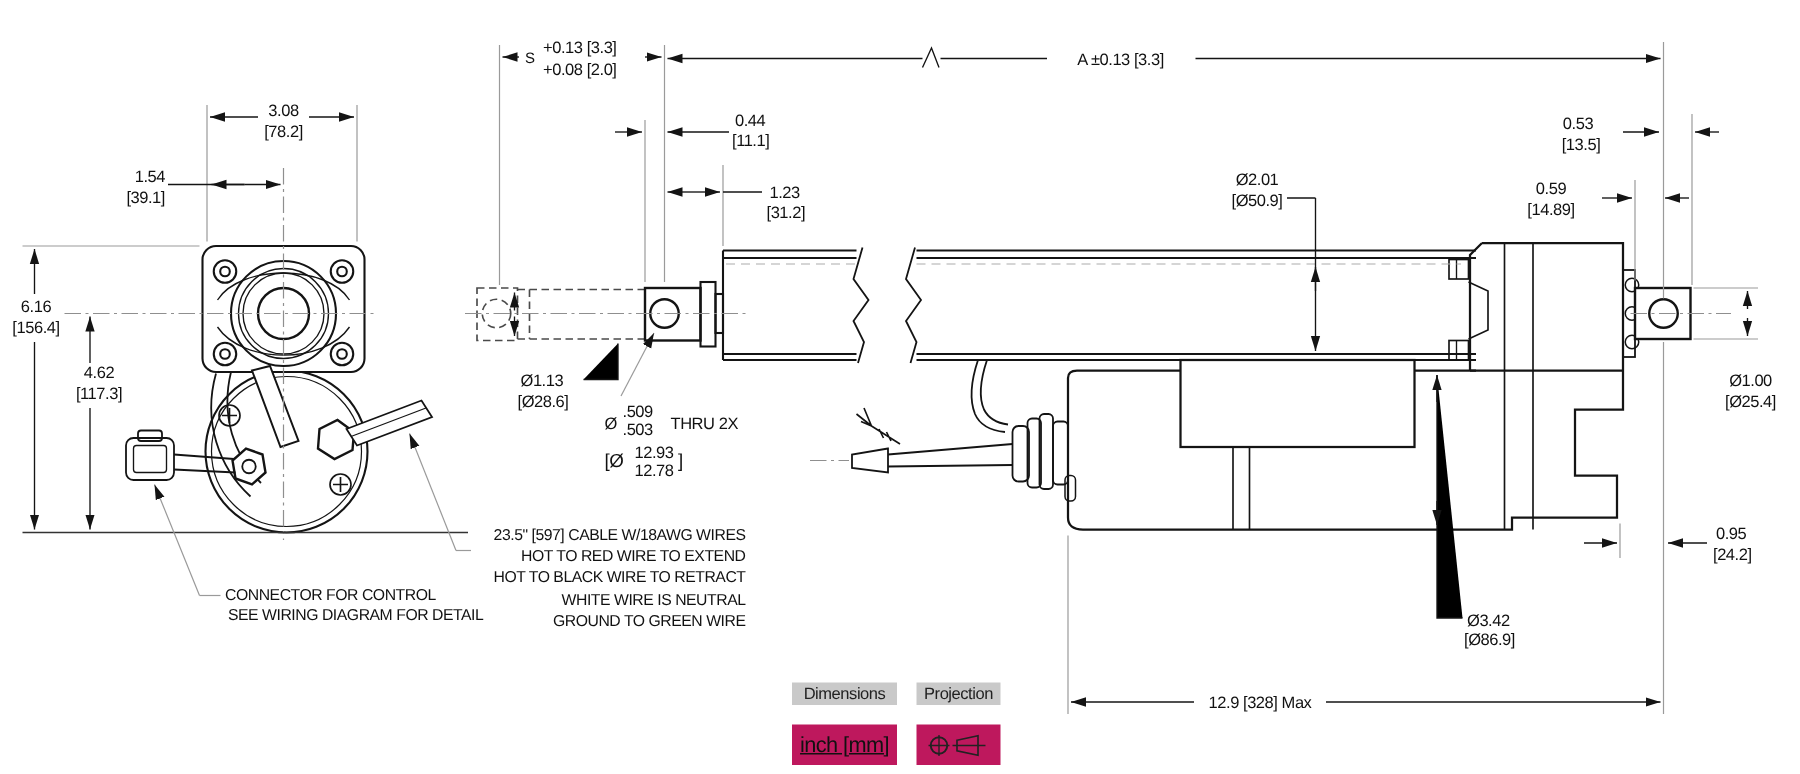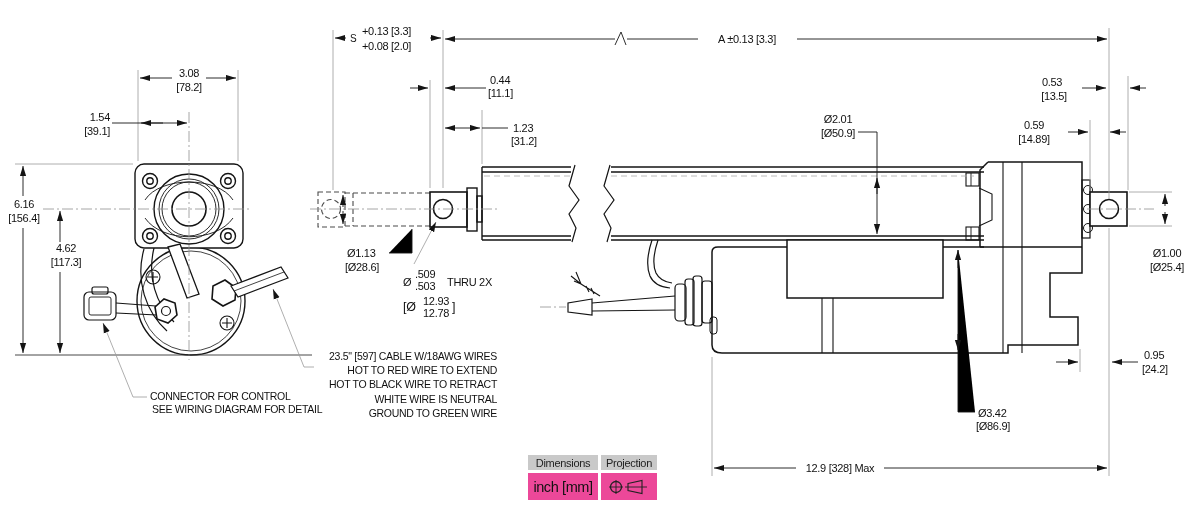--- a/index.html
+++ b/index.html
@@ -6,24 +6,24 @@
   .stage{position:relative;width:1200px;height:516px;background:#fff;overflow:hidden;
          font-family:"Liberation Sans", sans-serif;}
   svg text{font-family:"Liberation Sans", sans-serif;fill:#111;letter-spacing:-0.3px;}
   .dim{font-size:11px;}
   .dimsm{font-size:10px;}
   .note{font-size:10.5px;}
   .mid{text-anchor:middle;}
   .end{text-anchor:end;}
   
   .legend{position:absolute;left:528px;top:455px;display:grid;
-          grid-template-columns:70px 56px;grid-template-rows:15px 27px;gap:3px;}
+          grid-template-columns:70px 56px;grid-template-rows:15px 27px;gap:13px;}
   .legend .hd{background:#c9c9c9;color:#222;font-size:11px;display:flex;
               align-items:center;justify-content:center;letter-spacing:-0.3px;}
-  .legend .vl{background:#ec4899;color:#111;display:flex;align-items:center;justify-content:center;}
+  .legend .vl{background:#be185d;color:#111;display:flex;align-items:center;justify-content:center;text-decoration:underline;}
   .legend .units{font-size:14.5px;letter-spacing:-0.4px;}
 </style>
 </head>
 <body>
 
 <div class="stage">
 <svg width="1200" height="516" viewBox="0 0 1200 516">
   <defs>
     <marker id="ah" markerUnits="userSpaceOnUse" markerWidth="11" markerHeight="8" refX="10" refY="3.5" orient="auto">
       <path d="M0,0.4 L10,3.5 L0,6.6 Z" fill="#141414"></path>

